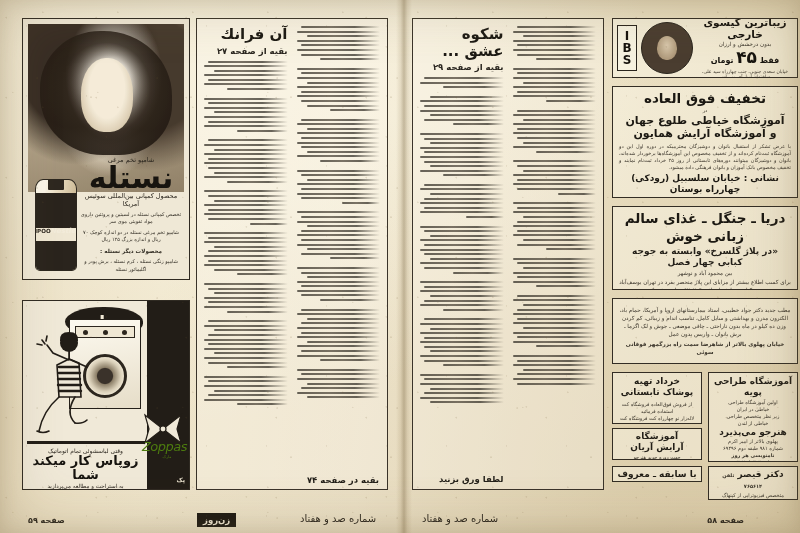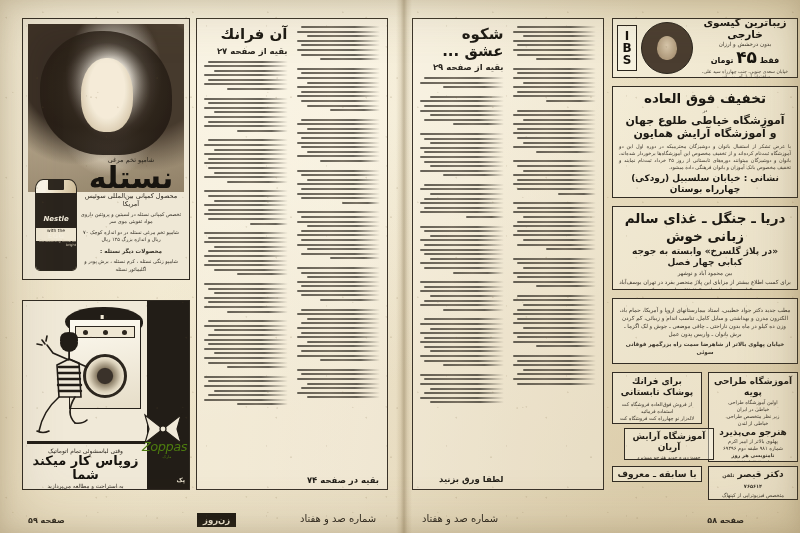--- a/index.html
+++ b/index.html
@@ -175,21 +175,21 @@
     border: 1px solid #2c271f;
     display: flex; flex-direction: column; align-items: center;
     overflow: hidden;
   }
   .nestle-bottle .cap {
     width: 16px; height: 11px; background: #2e2820; margin-top: -1px; border-radius: 1px;
   }
   .nestle-bottle .band {
     width: 100%; flex: 1; margin-top: 3px;
     background: linear-gradient(180deg, #2a241d 0 46%, #efe7d3 46% 62%, #2a241d 62% 100%);
-    display: flex; flex-direction: column; align-items: center; justify-content: center;
+    display: flex; flex-direction: row; align-items: center; 
     line-height: 1.05;
   }
   .nestle-bottle .nb-brand { font-size: 7px; font-weight: bold; color: #f3ecdb; font-style: italic; }
   .nestle-bottle .nb-l1 { font-size: 5.6px; font-weight: bold; color: #2a241d; }
   .nestle-bottle .nb-l2 { font-size: 4.4px; color: #2a241d; }
   .nestle-bottle .nb-l3 { font-size: 6.5px; font-weight: bold; color: #f3ecdb; letter-spacing: .5px; }
   .nestle-bottle .nb-l4 { font-size: 3.4px; color: #ded3bb; }
   .nestle-right {
     position: absolute; right: 6px; bottom: 6px; width: 104px; text-align: center;
   }
@@ -760,29 +760,29 @@
     <div class="ad-xs">زیر نظر متخصص طراحی</div>
     <div class="ad-xs">خیاطی از لندن</div>
     <div class="ad-h3">هنرجو می‌پذیرد</div>
     <div class="ad-xs">پهلوی بالاتر از امیر اکرم</div>
     <div class="ad-xs">شماره ۹۸۱ طبقه دوم ۶۹۴۹۶</div>
     <div class="ad-xs" style="font-weight:bold;">نامنویسی هر روز</div>
     <div class="ad-xs">از ۲۰ر۳ تا ۲۰ر۷</div>
   </div>
 
   <div class="ad" style="left:200px; top:372px; width:90px; height:52px; padding:3px 4px;">
-    <div class="ad-h3">برای فرانك</div>
+    <div class="ad-h3">خرداد تهیه</div>
     <div class="ad-h3">پوشاک تابستانی</div>
     <div class="ad-xs" style="margin-top:2px;">از فروش فوق‌العاده فروشگاه کت</div>
     <div class="ad-xs">استفاده فرمائید</div>
     <div class="ad-xs">لاله‌زار نو چهارراه کت فروشگاه کت</div>
     <div class="ad-xs">برای خانمهای چاق هم لباس تهیه شد</div>
   </div>
 
-  <div class="ad" style="left:212px; top:428px; width:90px; height:32px; padding:2px 1px;">
+  <div class="ad" style="left:200px; top:428px; width:90px; height:32px; padding:2px 16px;">
     <div class="ad-h3">آموزشگاه آرایش آریان</div>
     <div class="ad-xs">جهت دوره جدید هنرجو میپذیرد</div>
 
   </div>
 
   <div class="ad" style="left:296px; top:466px; width:90px; height:34px; padding:2px 4px;">
     <div class="ad-h3">
       <span>دکتر قیصر</span>
       <span class="ad-xs">تلفن</span>
       <span class="ad-xs">۷۶۵۶۱۴</span>

